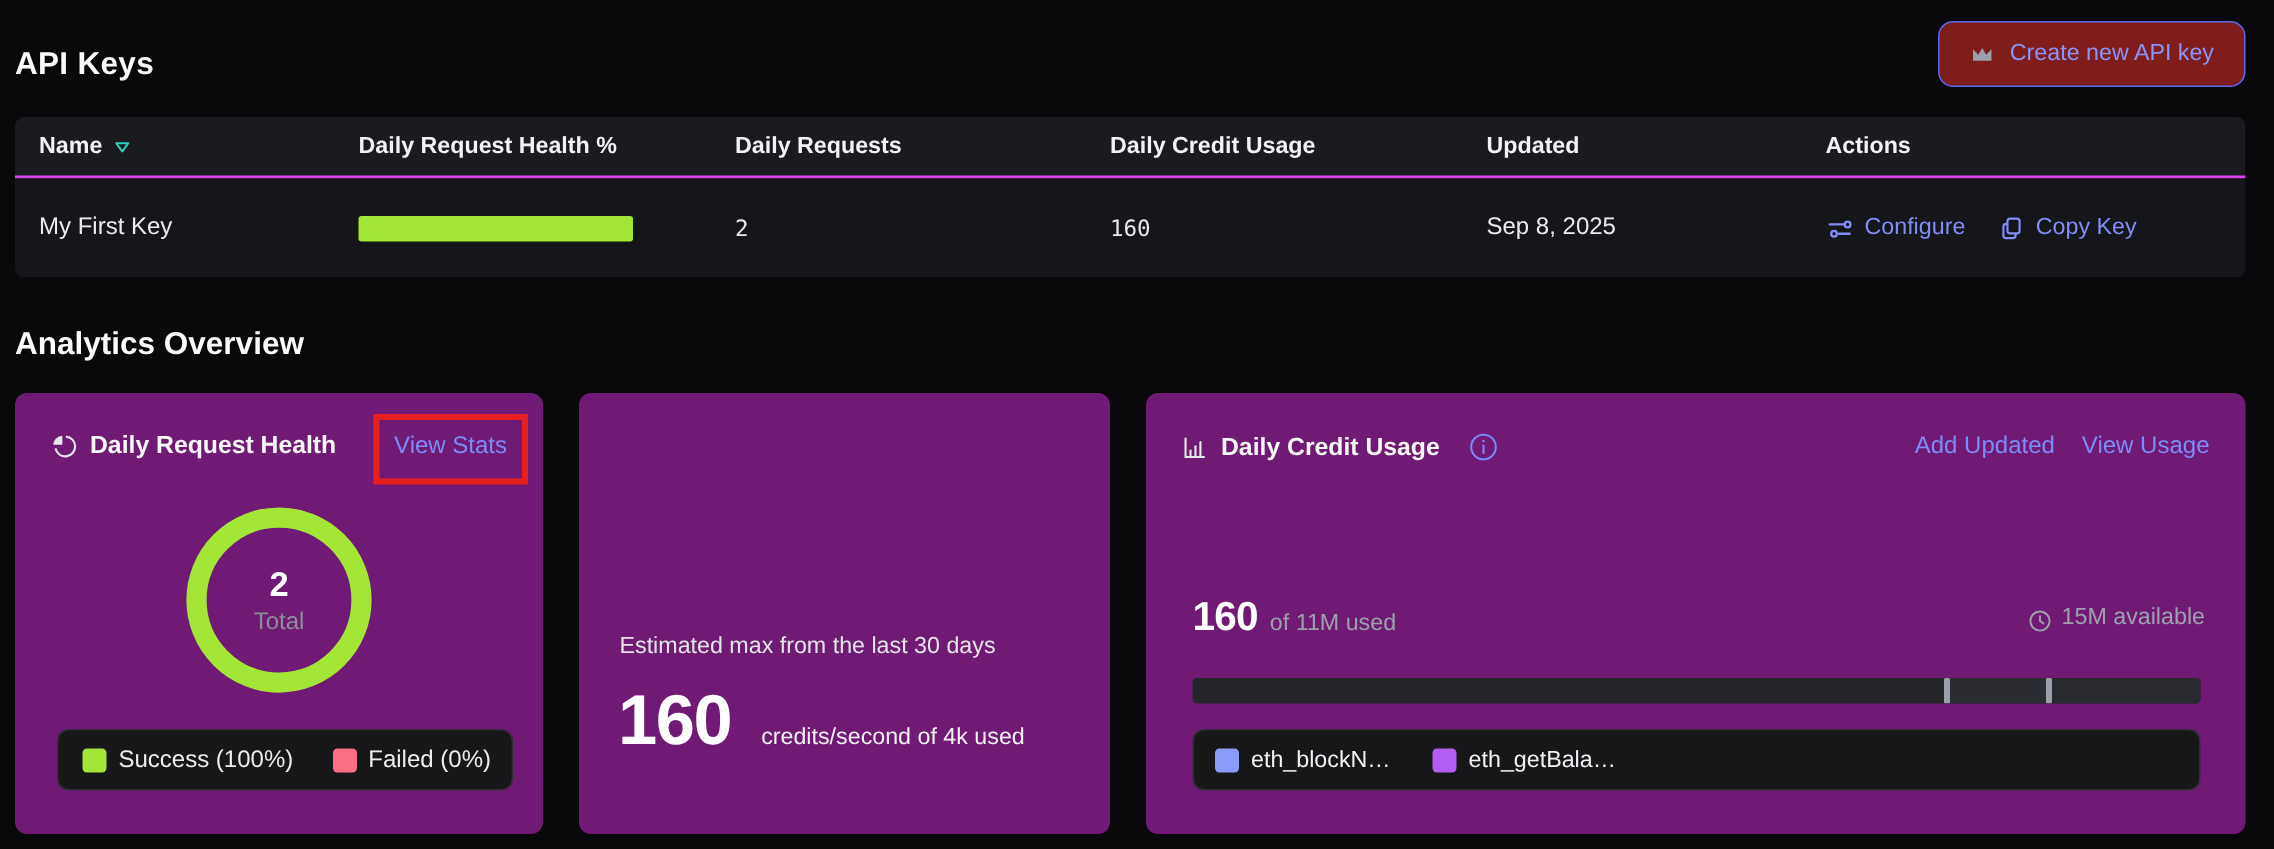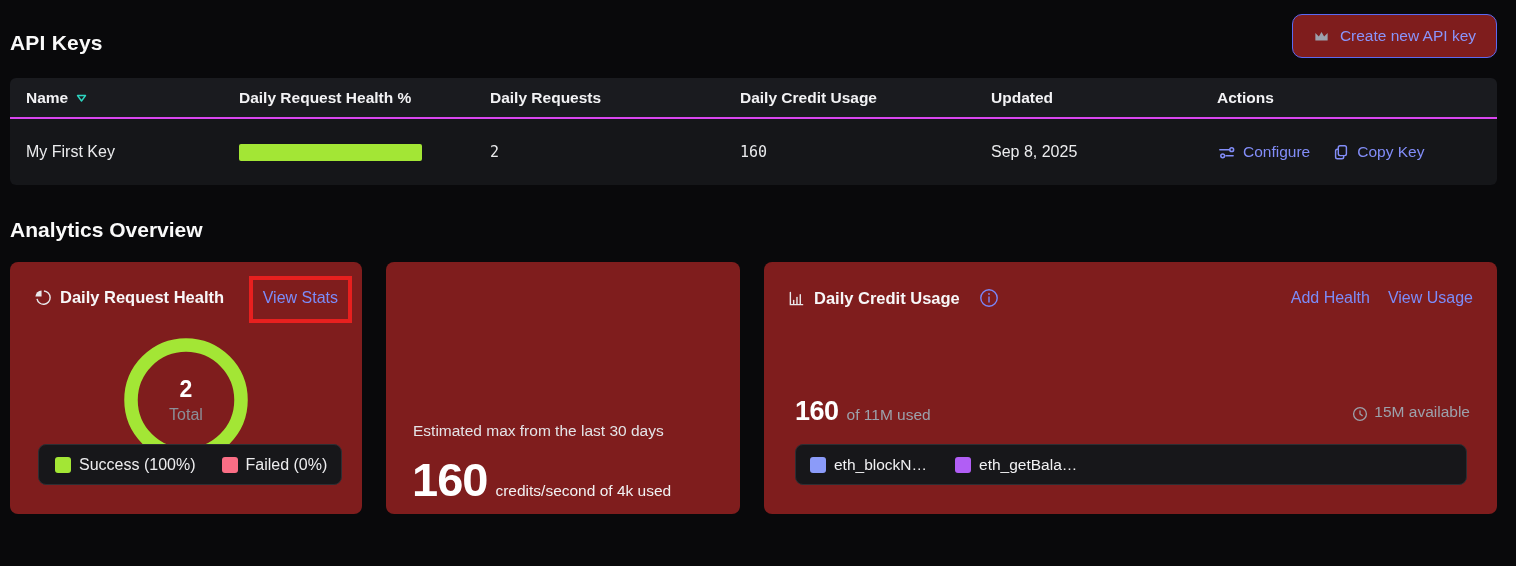--- a/index.html
+++ b/index.html
@@ -22,21 +22,21 @@
   .th-name{display:flex;align-items:center;gap:8px;}
   .sort-icon{color:#2dd4bf;display:flex;margin-top:2px;}
   .trow{height:66px;background:#151619;font-size:16px;color:#ebecee;}
   .health-bar{width:183px;height:17px;background:#a3e635;border-radius:2px;}
   .num-cell{font-family:"DejaVu Sans Mono",monospace;font-size:15px;color:#e9eaec;}
   .actions-cell{display:flex;align-items:center;gap:22px;}
   .action-link{display:flex;align-items:center;gap:7px;color:#828df8;font-size:15.5px;font-weight:500;cursor:pointer;text-align:right;}
 
   
   .section-title{position:absolute;left:10px;top:218px;font-size:21px;font-weight:700;color:#fafafa;}
-  .card{position:absolute;top:262px;height:252px;background:#7f1d1d;border-radius:8px;box-sizing:border-box;}
+  .card{position:absolute;top:262px;height:294px;background:#701a75;border-radius:8px;box-sizing:border-box;}
   .card1{left:10px;width:352px;}
   .card2{left:386px;width:354px;}
   .card3{left:764px;width:733px;}
   .card-header{position:absolute;left:24px;right:24px;top:26px;display:flex;align-items:center;}
   .card-title-group{display:flex;align-items:center;gap:9px;}
   .card-title{font-size:16.5px;font-weight:700;color:#f7f7f8;white-space:nowrap;}
   .card-icon{color:#e8e8ea;display:flex;}
   .info-icon{color:#7b86f7;display:flex;margin-left:10px;cursor:pointer;}
   .card-link{color:#7c8cf8;font-size:16px;cursor:pointer;white-space:nowrap;}
   .spacer{flex:1;}
@@ -53,21 +53,21 @@
   .swatch{width:16px;height:16px;border-radius:3px;flex:none;}
   .sw-success{background:#a3e635;}
   .sw-failed{background:#fb6e85;}
   .sw-blue{background:#8b9bf9;}
   .sw-purple{background:#b15ef5;}
 
   
   .ct-subtitle{position:absolute;left:27px;top:160px;font-size:15.5px;color:#e4e4e7;}
   .ct-value-row{position:absolute;left:26px;top:192px;display:flex;align-items:baseline;}
   .ct-value{font-size:47px;font-weight:700;color:#ffffff;letter-spacing:-1px;line-height:1.1;}
-  .ct-unit{font-size:15.5px;color:#f1f1f2;margin-left:8px;}
+  .ct-unit{font-size:15.5px;color:#f1f1f2;margin-left:20px;}
 
   
   .dcu-stats{position:absolute;left:31px;right:27px;top:134px;display:flex;align-items:baseline;}
   .dcu-used{font-size:27px;font-weight:700;color:#ffffff;letter-spacing:-.5px;}
   .dcu-used-label{font-size:15.5px;color:#9ca1ab;margin-left:8px;}
   .dcu-available{display:flex;align-items:center;gap:6px;font-size:15.5px;color:#9ca1ab;}
   .clock{color:#9ca1ab;display:flex;position:relative;top:2px;}
   .usage-bar{position:absolute;left:31px;right:30px;top:190px;height:17px;background:#242529;border-radius:3px;overflow:hidden;}
   .usage-seg-mid{position:absolute;left:74.6%;right:15.4%;top:0;bottom:0;background:#2c2d33;}
   .usage-seg-end{position:absolute;left:84.6%;right:0;top:0;bottom:0;background:#292a30;}
@@ -209,21 +209,21 @@
         <span class="info-icon">
           <svg width="20" height="20" viewBox="0 0 20 20" fill="none" stroke="currentColor" stroke-width="1.4">
               <circle cx="10" cy="10" r="8.2"></circle>
               <path d="M10 9 v5" stroke-linecap="round"></path>
               <circle cx="10" cy="6" r="0.9" fill="currentColor" stroke="none"></circle>
             </svg>
         </span>
       </div>
       <div class="spacer"></div>
       <div class="dcu-links">
-        <span class="card-link">Add Health</span>
+        <span class="card-link">Add Updated</span>
         <span class="card-link">View Usage</span>
       </div>
     </div>
     <div class="dcu-stats">
       <span class="dcu-used">160</span>
       <span class="dcu-used-label">of 11M used</span>
       <span class="spacer"></span>
       <span class="dcu-available">
         <span class="clock">
           <svg width="16" height="16" viewBox="0 0 16 16" fill="none" stroke="currentColor" stroke-width="1.3">

